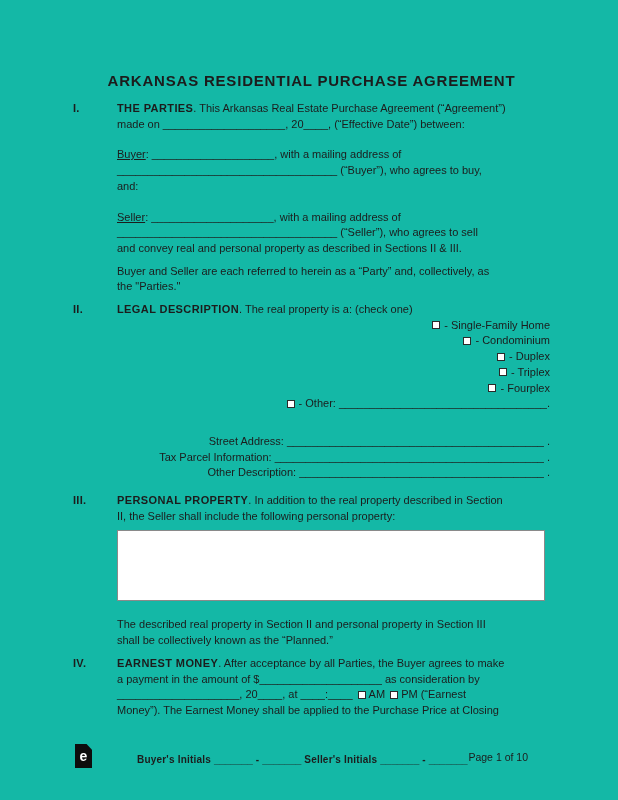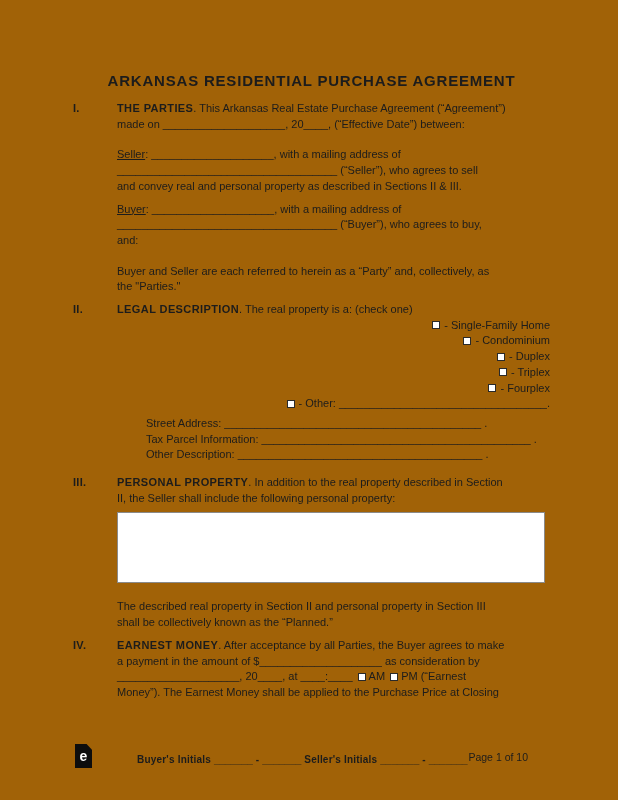--- a/index.html
+++ b/index.html
@@ -2,21 +2,21 @@
 <html><head>
 <meta charset="utf-8">
 <style>
   * { box-sizing: border-box; }
   html, body { margin: 0; padding: 0; background: #ffffff; }
   .page {
     position: relative;
     width: 618px;
     height: 800px;
     margin: 0;
-    background: #a16207;
+    background: #14b8a6;
     font-family: "Liberation Sans", sans-serif;
     font-size: 11px;
     line-height: 15.7px;
     color: #1c1c1c;
     overflow: hidden;
     padding: 73px 68px 0 73px;
   }
   .title {
     font-size: 15px;
     line-height: 16px;
@@ -27,21 +27,21 @@
   }
   .sec { display: flex; }
   .sec .num { flex: 0 0 44px; width: 44px; font-weight: bold; letter-spacing: 0.3px; }
   .sec .body { width: 433px; }
   .para { margin: 0 0 15px 0; }
   .para.tight { margin-bottom: 7px; }
   .ln { min-height: 15.7px; }
   b.h { letter-spacing: 0.4px; }
   .u { text-decoration: underline; }
   .opt { padding-left: 29px; text-align: right; }
-  .addr { padding-left: 29px; white-space: nowrap; }
+  .addr { padding-left: 29px; white-space: nowrap; text-align: right; }
   .nowrap { white-space: nowrap; }
   .chk {
     display: inline-block;
     width: 8px; height: 8px;
     border: 1px solid #2a2a2a;
     background: #fff;
     margin-right: 4px;
     vertical-align: -0.5px;
   }
   .chk.inline { margin-left: 2px; margin-right: 3px; }
@@ -87,47 +87,47 @@
 
   <h1 class="title">ARKANSAS RESIDENTIAL PURCHASE AGREEMENT</h1>
 
   <div class="sec">
     <div class="num">I.</div>
     <div class="body">
       <div class="para">
         <div class="ln"><b class="h">THE PARTIES</b><span>. This Arkansas Real Estate Purchase Agreement (“Agreement”)</span></div>
         <div class="ln">made on ____________________, 20____, (“Effective Date”) between:</div>
       </div>
+      <div class="para">
+        <div class="ln"><span class="u">Buyer</span><span>: ____________________, with a mailing address of</span></div>
+        <div class="ln">____________________________________ (“Buyer”), who agrees to buy,</div>
+        <div class="ln">and:</div>
+      </div>
       <div class="para tight">
         <div class="ln"><span class="u">Seller</span><span>: ____________________, with a mailing address of</span></div>
         <div class="ln">____________________________________ (“Seller”), who agrees to sell</div>
         <div class="ln">and convey real and personal property as described in Sections II &amp; III.</div>
-      </div>
-      <div class="para">
-        <div class="ln"><span class="u">Buyer</span><span>: ____________________, with a mailing address of</span></div>
-        <div class="ln">____________________________________ (“Buyer”), who agrees to buy,</div>
-        <div class="ln">and:</div>
       </div>
       <div class="para tight">
         <div class="ln">Buyer and Seller are each referred to herein as a “Party” and, collectively, as</div>
         <div class="ln">the "Parties."</div>
       </div>
     </div>
   </div>
 
   <div class="sec">
     <div class="num">II.</div>
     <div class="body">
       <div class="ln"><b class="h">LEGAL DESCRIPTION</b><span>. The real property is a: (check one)</span></div>
       <div class="ln opt"><span class="chk"></span><span>- Single-Family Home</span></div>
       <div class="ln opt"><span class="chk"></span><span>- Condominium</span></div>
       <div class="ln opt"><span class="chk"></span><span>- Duplex</span></div>
       <div class="ln opt"><span class="chk"></span><span>- Triplex</span></div>
       <div class="ln opt"><span class="chk"></span><span>- Fourplex</span></div>
-      <div class="ln opt" style="margin-bottom:4px;"><span class="chk"></span><span>- Other: __________________________________.</span></div>
+      <div class="ln opt" style="margin-bottom:22px;"><span class="chk"></span><span>- Other: __________________________________.</span></div>
       <div style="margin-bottom:12px;">
         <div class="ln addr">Street Address: __________________________________________ .</div>
         <div class="ln addr">Tax Parcel Information: ____________________________________________ .</div>
         <div class="ln addr">Other Description: ________________________________________ .</div>
       </div>
     </div>
   </div>
 
   <div class="sec">
     <div class="num">III.</div>

